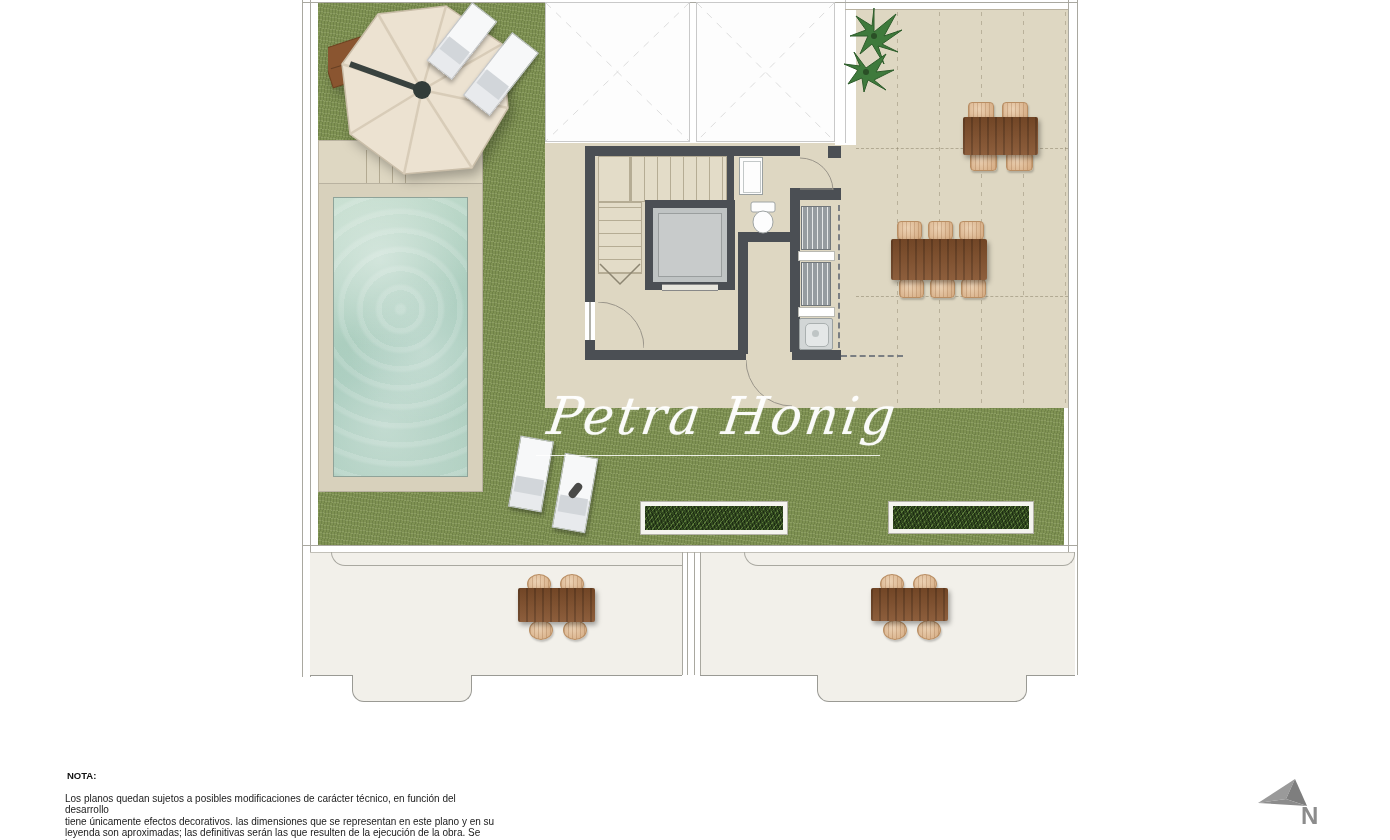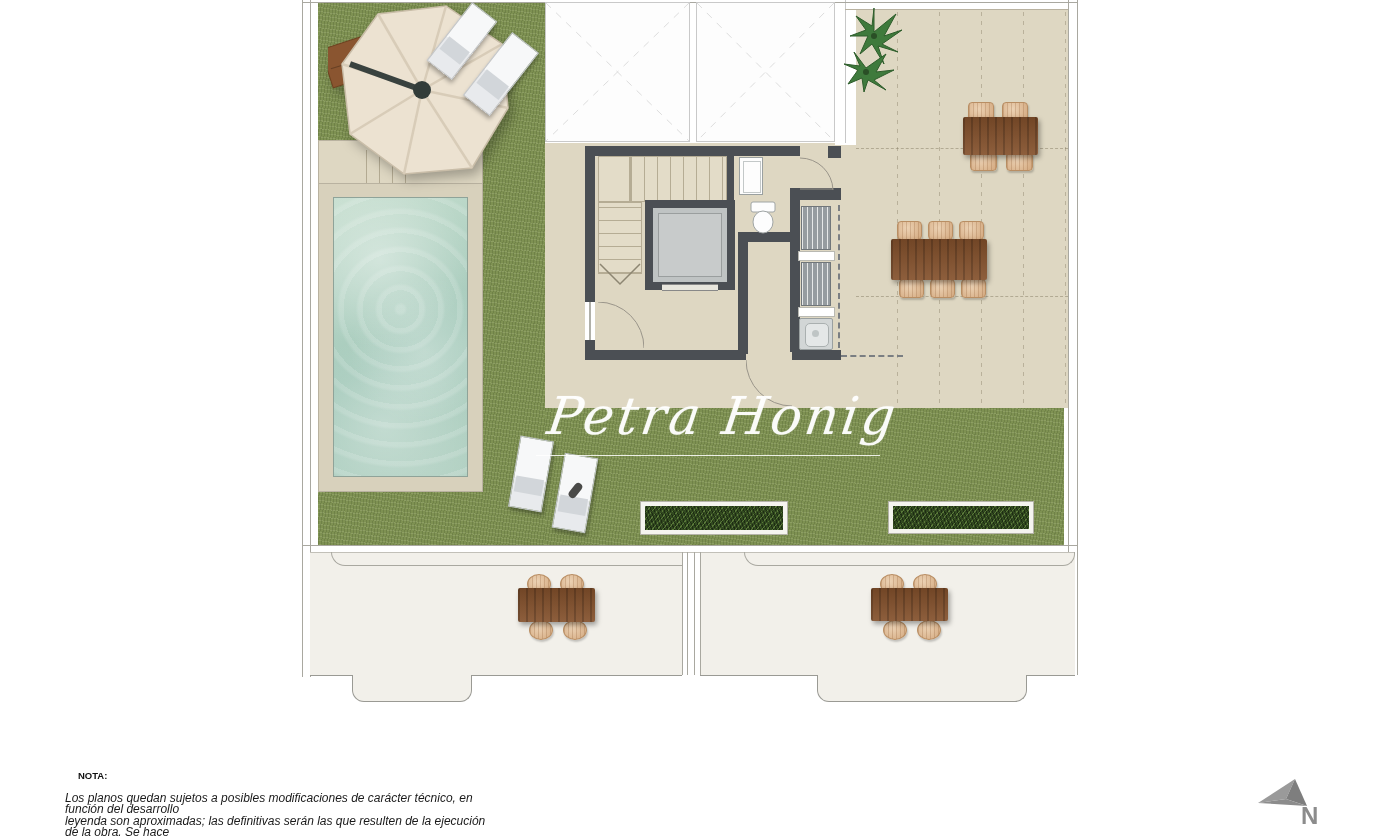--- a/index.html
+++ b/index.html
@@ -60,21 +60,21 @@
   .fixture{position:absolute;background:#fdfdfd;border:1px solid #9aa0a0;box-sizing:border-box;}
   .notch{position:absolute;background:#f2f0ea;border:1px solid #9a9a94;border-top:none;
      border-bottom-left-radius:12px;border-bottom-right-radius:12px;box-sizing:border-box;}
   .canopy-line{position:absolute;border-left:1px solid #a9a8a0;border-bottom:1px solid #a9a8a0;
      border-bottom-left-radius:28px;box-sizing:border-box;}
   .watermark{position:absolute;color:rgba(255,255,255,.95);font-family:"DejaVu Serif",serif;
      font-style:italic;font-size:52px;letter-spacing:3px;transform:skewX(-8deg);
      text-shadow:0 0 2px rgba(255,255,255,.25);white-space:nowrap;}
   .wm-underline{position:absolute;height:1px;background:rgba(255,255,255,.85);}
   .note-title{position:absolute;font-size:9.5px;font-weight:bold;color:#111;}
-  .note-line{font-size:12px;line-height:11.3px;color:#1a1a1a;font-style:italic;}
+  .note-line{font-size:10px;line-height:11.3px;color:#1a1a1a;}
   .compass-n{position:absolute;font-size:24px;font-weight:bold;color:#8c8c8c;}
 </style>
 </head>
 <body>
 
 <div class="canvas">
 
   <div class="grass" style="left:318px;top:3px;width:227px;height:542px;"></div>
   <div class="grass" style="left:545px;top:408px;width:519px;height:137px;"></div>
   <div class="beige" style="left:545px;top:143px;width:311px;height:265px;"></div>
@@ -248,23 +248,24 @@
 
   <div class="wicker round" style="left:880px;top:574px;width:24px;height:20px;"></div>
   <div class="wicker round" style="left:913px;top:574px;width:24px;height:20px;"></div>
   <div class="wicker round" style="left:883px;top:620px;width:24px;height:20px;"></div>
   <div class="wicker round" style="left:917px;top:620px;width:24px;height:20px;"></div>
   <div class="wood" style="left:871px;top:588px;width:77px;height:33px;"></div>
 
   <div class="watermark" style="left:548px;top:386px;">Petra Honig</div>
   <div class="wm-underline" style="left:536px;top:455px;width:344px;"></div>
 
-  <div class="note-title" style="left:78px;top:770px;">NOTA:</div>
+  <div class="note-title" style="left:67px;top:770px;">NOTA:</div>
   <div class="abs" style="left:65px;top:793px;width:430px;">
     <div class="note-line">Los planos quedan sujetos a posibles modificaciones de carácter técnico, en función del desarrollo</div>
+    <div class="note-line">tiene únicamente efectos decorativos. las dimensiones que se representan en este plano y en su</div>
     <div class="note-line">leyenda son aproximadas; las definitivas serán las que resulten de la ejecución de la obra. Se hace</div>
   </div>
 
   <svg class="abs" style="left:1256px;top:776px;" width="56" height="36" viewBox="0 0 56 36">
     <polygon points="2,27 39,3 30,23" fill="#9a9a9a"></polygon>
     <polygon points="30,23 39,3 51,30" fill="#7e7e7e"></polygon>
     <polygon points="2,27 30,23 51,30" fill="#8c8c8c"></polygon>
   </svg>
   <div class="compass-n" style="left:1301px;top:802px;">N</div>
 

